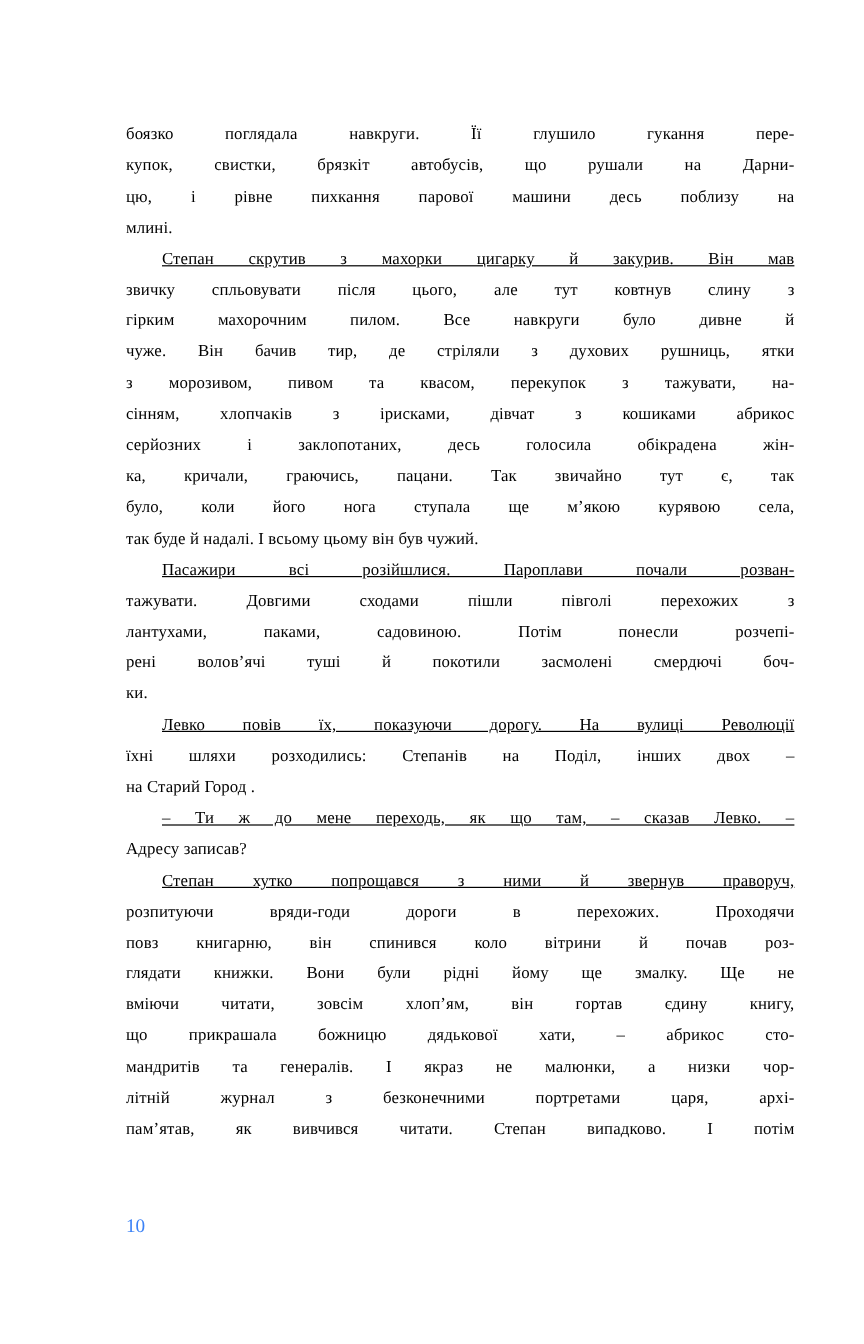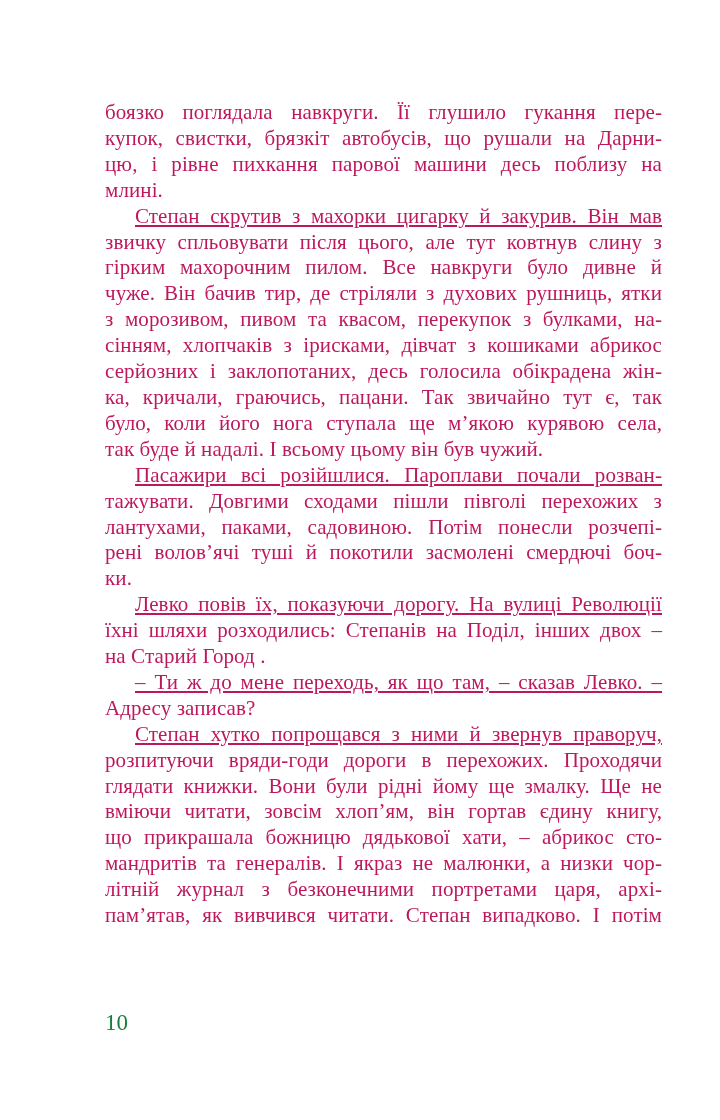--- a/index.html
+++ b/index.html
@@ -13,22 +13,22 @@
     height: 1120px;
     background: #ffffff;
     overflow: hidden;
     font-family: "Liberation Serif", serif;
   }
   .text-block {
     position: absolute;
     left: 105px;
     top: 100px;
     width: 557px;
-    color: #be185d;
-    font-size: 21px;
+    color: #000000;
+    font-size: 14px;
     line-height: 25.9px;
     letter-spacing: 0.1px;
   }
   .paragraph {
     margin: 0;
     padding: 0;
   }
   .line {
     text-align: justify;
     text-align-last: justify;
@@ -39,43 +39,43 @@
     text-align-last: left;
   }
   .line.indent {
     padding-left: 30px;
     text-decoration: underline;
   }
   .page-number {
     position: absolute;
     left: 105px;
     top: 1013px;
-    font-size: 23px;
+    font-size: 16px;
     line-height: 20px;
-    color: #15803d;
+    color: #3b82f6;
     text-align: right;
   }
 </style>
 </head>
 <body>
 
 <div class="page">
   <div class="text-block" id="text-block">
       <div class="paragraph">
         <div class="line">боязко поглядала навкруги. Її глушило гукання пере-</div>
         <div class="line">купок, свистки, брязкіт автобусів, що рушали на Дарни-</div>
         <div class="line">цю, і рівне пихкання парової машини десь поблизу на</div>
         <div class="line flush-left">млині.</div>
       </div>
       <div class="paragraph">
         <div class="line indent">Степан скрутив з махорки цигарку й закурив. Він мав</div>
         <div class="line">звичку спльовувати після цього, але тут ковтнув слину з</div>
         <div class="line">гірким махорочним пилом. Все навкруги було дивне й</div>
         <div class="line">чуже. Він бачив тир, де стріляли з духових рушниць, ятки</div>
-        <div class="line">з морозивом, пивом та квасом, перекупок з булками, на-</div>
+        <div class="line">з морозивом, пивом та квасом, перекупок з тажувати, на-</div>
         <div class="line">сінням, хлопчаків з ірисками, дівчат з кошиками абрикос</div>
         <div class="line">серйозних і заклопотаних, десь голосила обікрадена жін-</div>
         <div class="line">ка, кричали, граючись, пацани. Так звичайно тут є, так</div>
         <div class="line">було, коли його нога ступала ще м’якою курявою села,</div>
         <div class="line flush-left">так буде й надалі. І всьому цьому він був чужий.</div>
       </div>
       <div class="paragraph">
         <div class="line indent">Пасажири всі розійшлися. Пароплави почали розван-</div>
         <div class="line">тажувати. Довгими сходами пішли півголі перехожих з</div>
         <div class="line">лантухами, паками, садовиною. Потім понесли розчепі-</div>
@@ -87,20 +87,21 @@
         <div class="line">їхні шляхи розходились: Степанів на Поділ, інших двох –</div>
         <div class="line flush-left">на Старий Город .</div>
       </div>
       <div class="paragraph">
         <div class="line indent">– Ти ж до мене переходь, як що там, – сказав Левко. –</div>
         <div class="line flush-left">Адресу записав?</div>
       </div>
       <div class="paragraph">
         <div class="line indent">Степан хутко попрощався з ними й звернув праворуч,</div>
         <div class="line">розпитуючи вряди-годи дороги в перехожих. Проходячи</div>
+        <div class="line">повз книгарню, він спинився коло вітрини й почав роз-</div>
         <div class="line">глядати книжки. Вони були рідні йому ще змалку. Ще не</div>
         <div class="line">вміючи читати, зовсім хлоп’ям, він гортав єдину книгу,</div>
         <div class="line">що прикрашала божницю дядькової хати, – абрикос сто-</div>
         <div class="line">мандритів та генералів. І якраз не малюнки, а низки чор-</div>
         <div class="line">літній журнал з безконечними портретами царя, архі-</div>
         <div class="line">пам’ятав, як вивчився читати. Степан випадково. І потім</div>
       </div>
     </div>
   <div class="page-number">10</div>
 </div>

